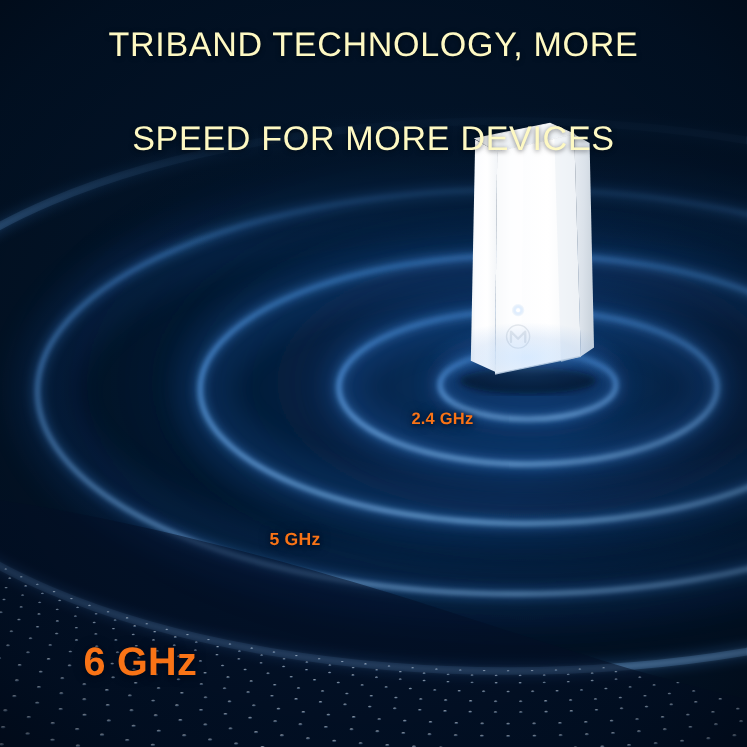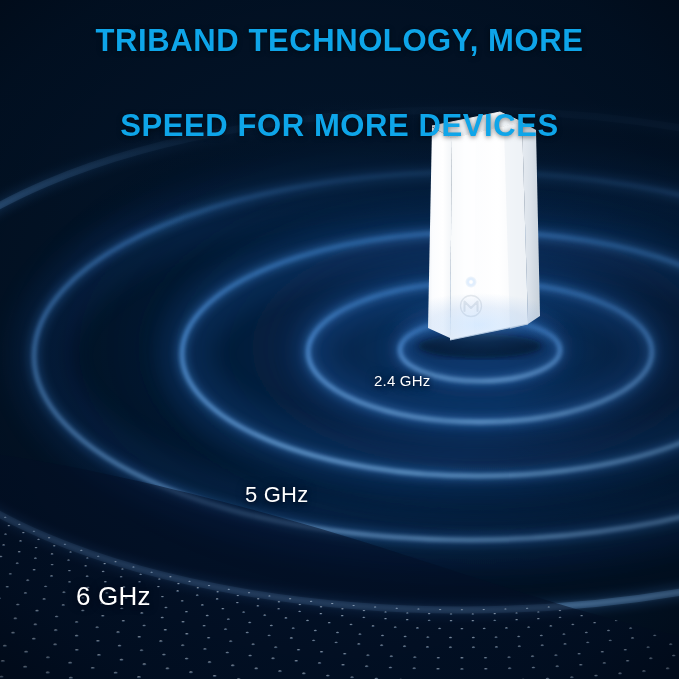--- a/index.html
+++ b/index.html
@@ -63,41 +63,41 @@
     background: radial-gradient(ellipse 110px 40px at 50% 50%,
         rgba(130,190,255,0.30) 0%, rgba(60,130,220,0.12) 45%, rgba(20,70,150,0) 80%);
   }
 
   
   .headline {
     position: absolute;
     left: 0; right: 0;
     top: 22px;
     text-align: center;
-    color: #0ea5e9;
+    color: #fef9c3;
     font-size: 31px;
     line-height: 37px;
     letter-spacing: 0.6px;
+    font-weight: 400;
+    text-shadow: 0 1px 5px rgba(0,0,0,0.55);
+  }
+  .headline .l2 { display: block; margin-top: 48px; }
+
+  .band {
+    position: absolute;
+    color: #f97316;
     font-weight: 700;
-    text-shadow: 0 1px 5px rgba(0,0,0,0.55);
-  }
-  .headline .l2 { display: block; margin-top: 48px; }
-
-  .band {
-    position: absolute;
-    color: #ffffff;
-    font-weight: 400;
     letter-spacing: 0.2px;
     white-space: nowrap;
     text-shadow: 0 1px 4px rgba(0,8,22,0.75), 0 0 10px rgba(0,10,30,0.5);
     text-align: right;
   }
   .band-24 { left: 374px; top: 372px; font-size: 15px; }
-  .band-5  { left: 245px; top: 482px; font-size: 22px; }
-  .band-6  { left: 76px;  top: 581px; font-size: 26px; }
+  .band-5  { left: 245px; top: 482px; font-size: 16px; }
+  .band-6  { left: 76px;  top: 581px; font-size: 36px; }
 </style>
 </head>
 <body>
 
 <div class="stage">
 
   <div class="bg-base"></div>
 
   <svg class="layer" viewBox="0 0 679 679" xmlns="http://www.w3.org/2000/svg">
     <defs>

